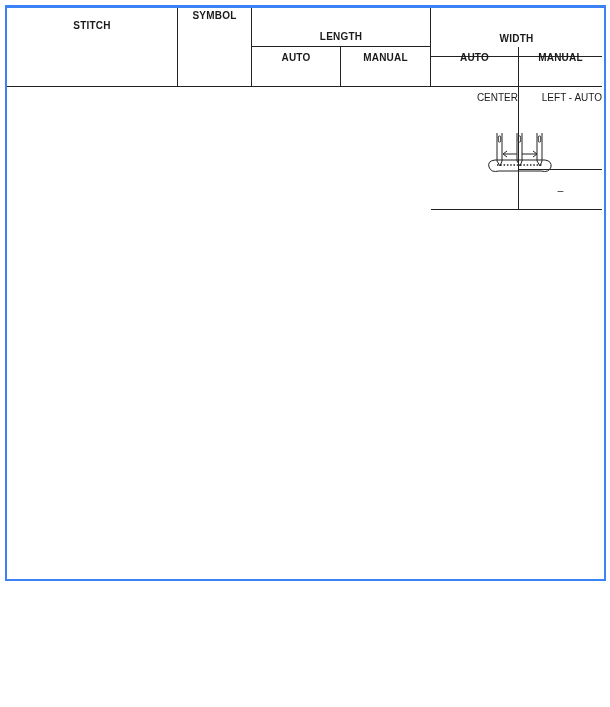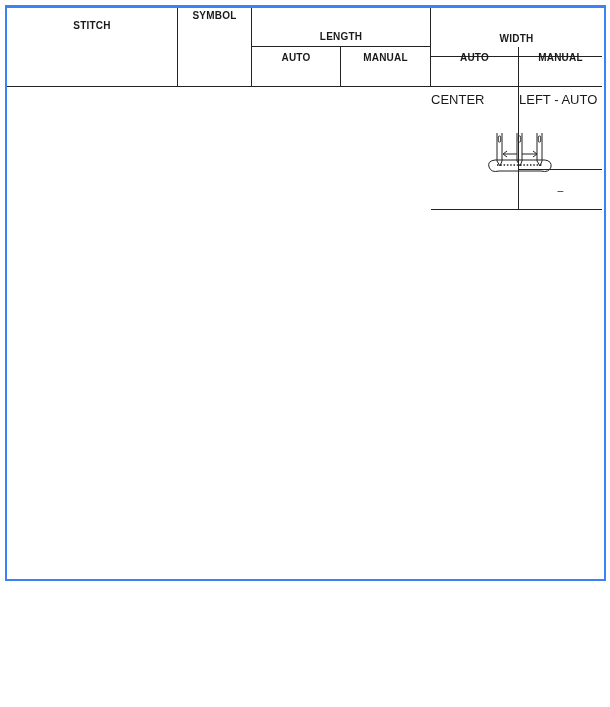--- a/index.html
+++ b/index.html
@@ -4,21 +4,21 @@
 <style>
   html, body { margin: 0; padding: 0; background: #ffffff; }
   body { width: 610px; height: 707px; position: relative; overflow: hidden;
          font-family: "Liberation Sans", sans-serif; color: #1a1a1a; }
   .tbl { position: absolute; left: 5px; top: 5px; width: 601px; height: 576px;
          border: 2px solid #3b82f6; border-top-width: 3px; box-sizing: border-box; }
   .cell { position: absolute; box-sizing: border-box; border-right: 1.3px solid #222; border-bottom: 1.3px solid #222; }
   .hdr { font-weight: bold; font-size: 10px; text-align: center; letter-spacing: 0.2px; }
   .val { font-size: 10.5px; display: flex; align-items: center; justify-content: center; }
   .noright { border-right: none; }
-  .toptext { font-size: 13px; text-align: left; padding-top: 5px; }
+  .toptext { font-size: 10px; text-align: right; padding-top: 5px; }
 </style>
 </head>
 <body>
 
 <div class="tbl" id="tbl">
 
   <div class="cell hdr" style="left:0;top:0;width:171px;height:79px;padding-top:12px;">
     <span>STITCH</span>
   </div>
   <div class="cell hdr" style="left:171px;top:0;width:74px;height:79px;padding-top:2px;">

